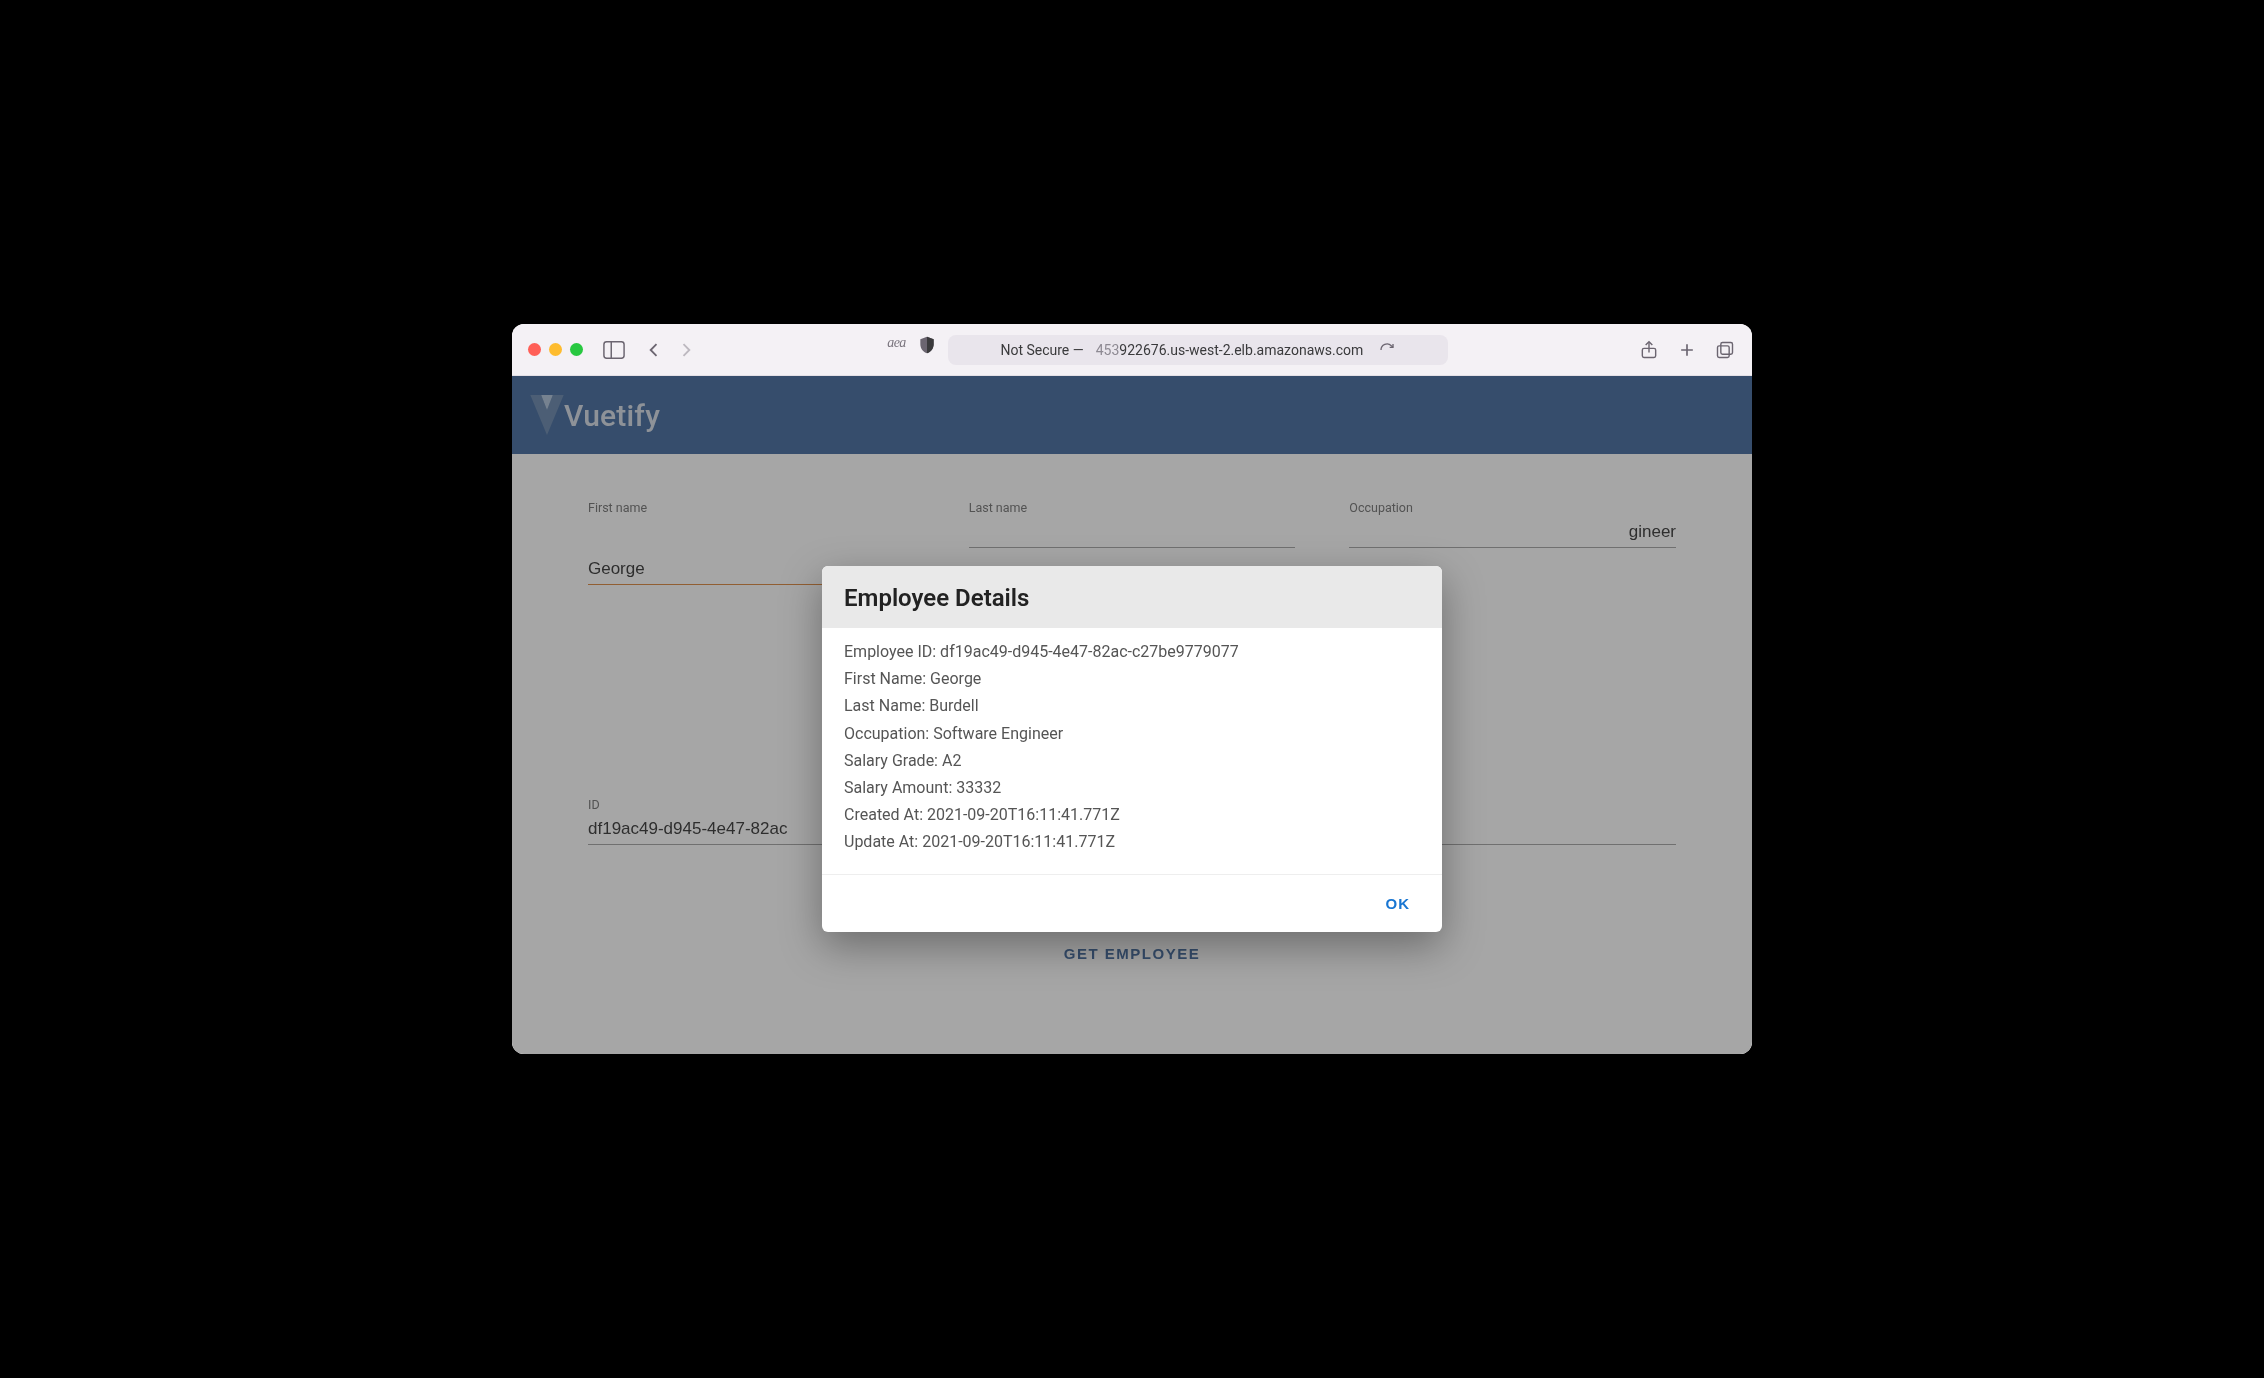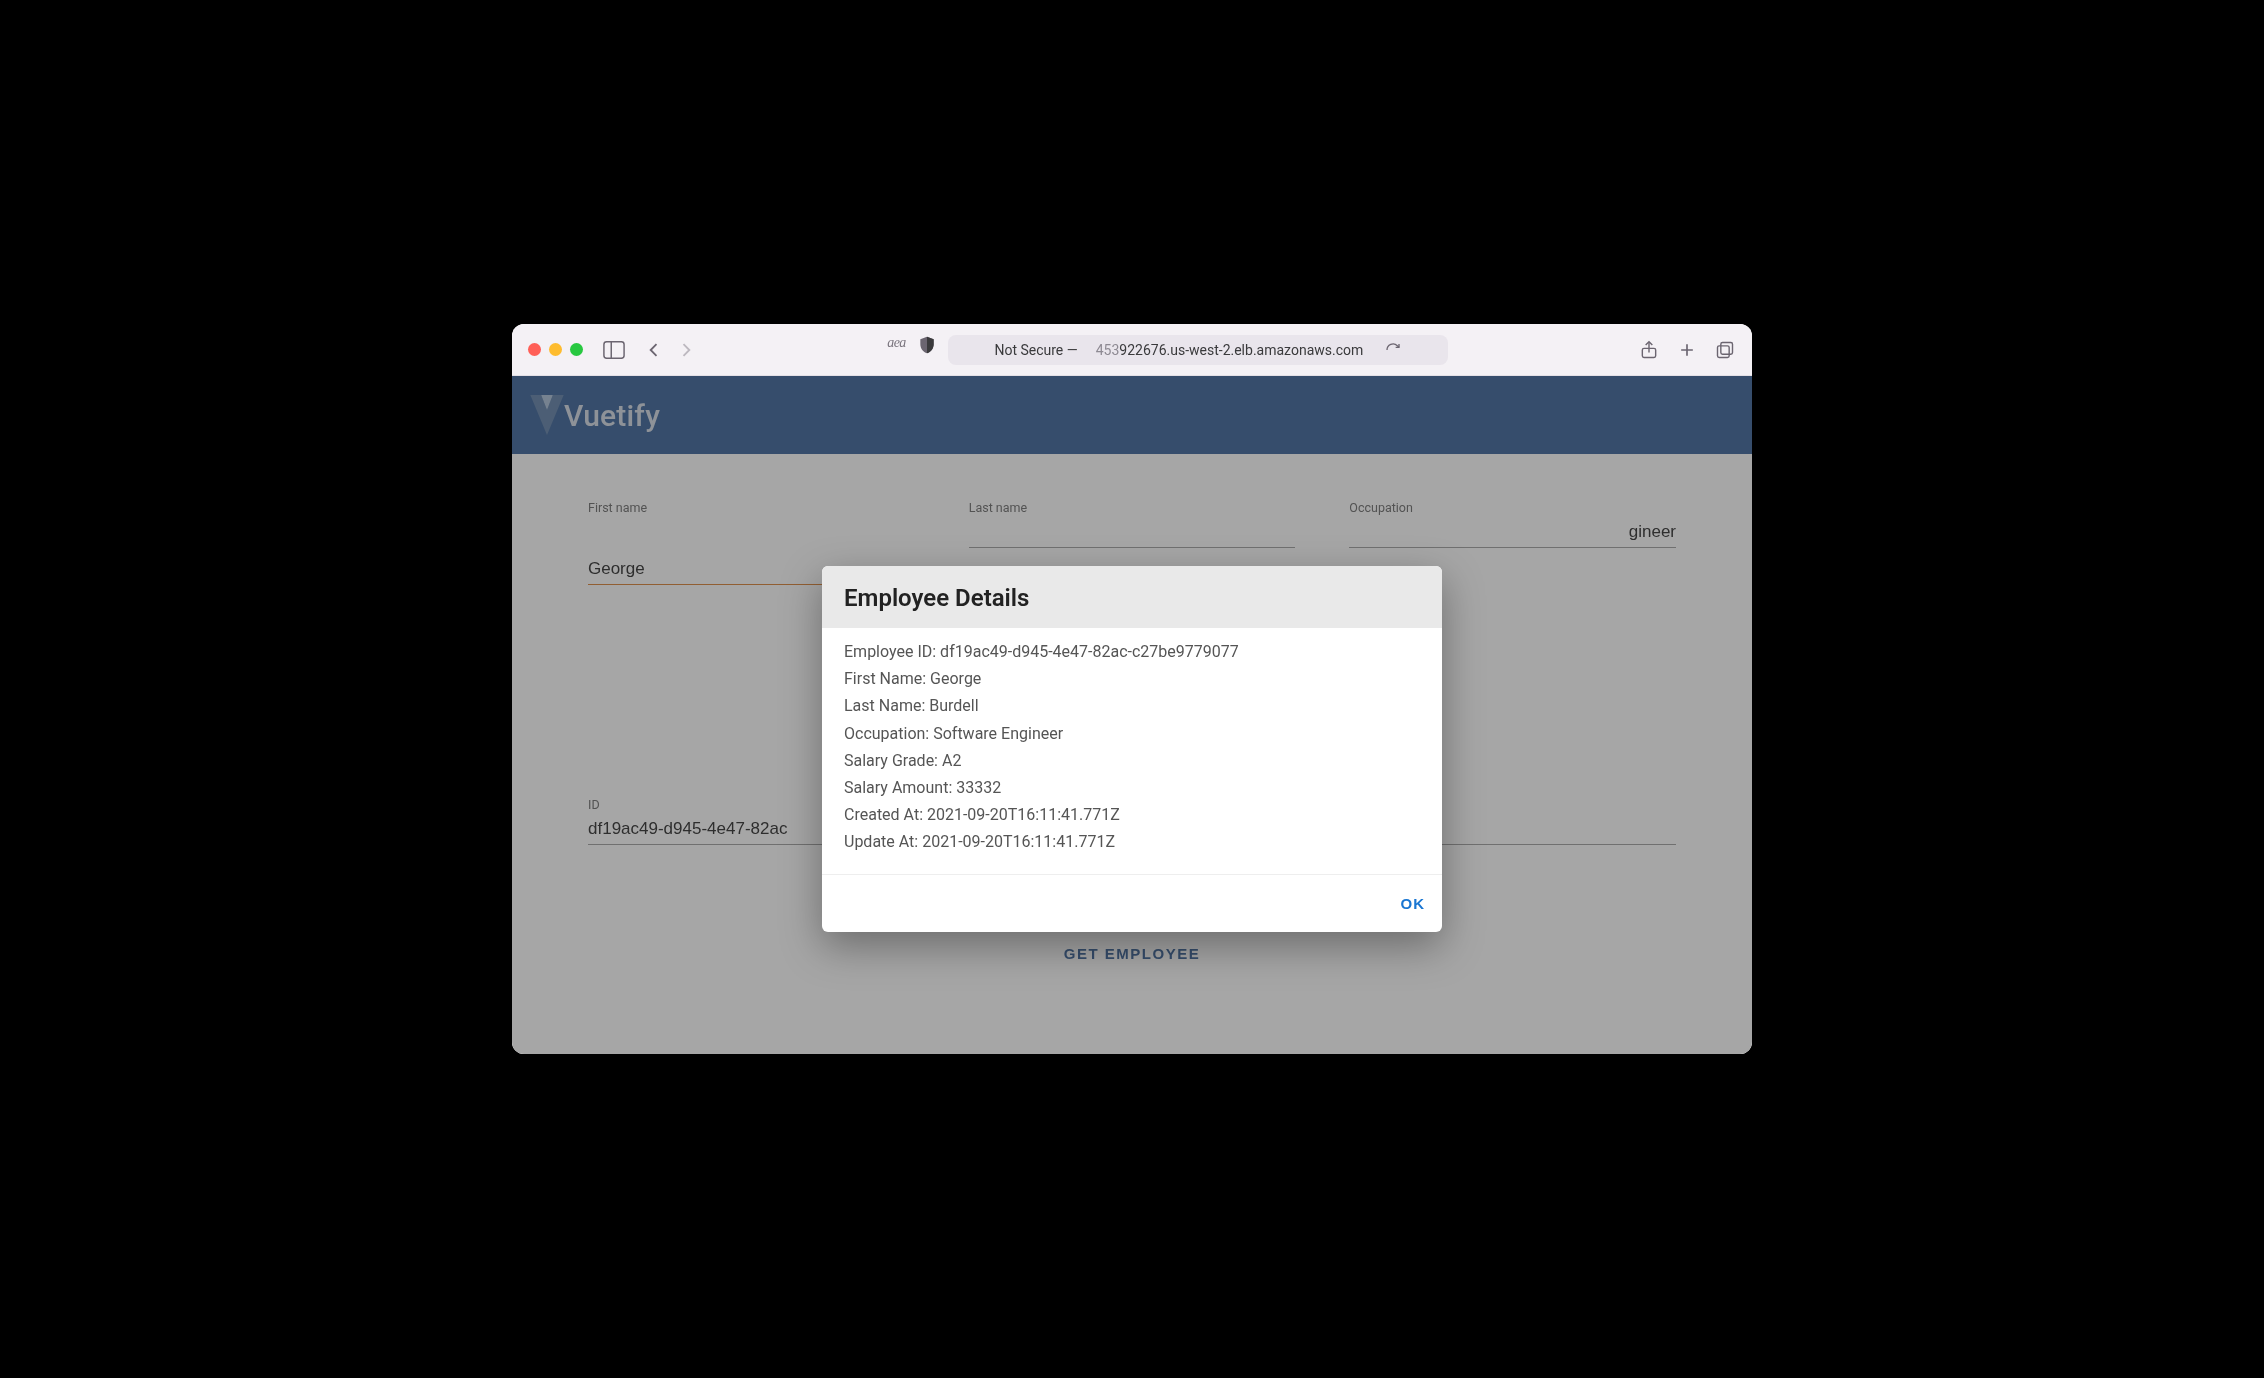--- a/index.html
+++ b/index.html
@@ -53,21 +53,21 @@
     letter-spacing: -0.5px;
   }
   .addr-bar {
     background: #e9e5ec;
     border-radius: 8px;
     height: 30px;
     display: flex;
     align-items: center;
     justify-content: center;
     padding: 0 14px;
-    gap: 18px;
+    gap: 12px;
     font-size: 14px;
     color: #3a3a3c;
     min-width: 500px;
   }
   .addr-bar .muted { color: #8e8a93; }
   .chrome-right { display: flex; gap: 16px; }
   .viewport {
     flex: 1;
     position: relative;
     background: #fff;
@@ -146,21 +146,21 @@
     color: #222;
   }
   .dialog-body {
     padding: 10px 22px 18px;
     font-size: 16px;
     color: #555;
     line-height: 1.7;
   }
   .dialog-actions {
     border-top: 1px solid #eee;
-    padding: 12px 5px;
+    padding: 12px 20px;
     display: flex;
     justify-content: flex-end;
   }
   .ok-btn {
     color: #1976d2;
     font-size: 15px;
     font-weight: 600;
     letter-spacing: 1px;
     background: transparent;
     border: none;

